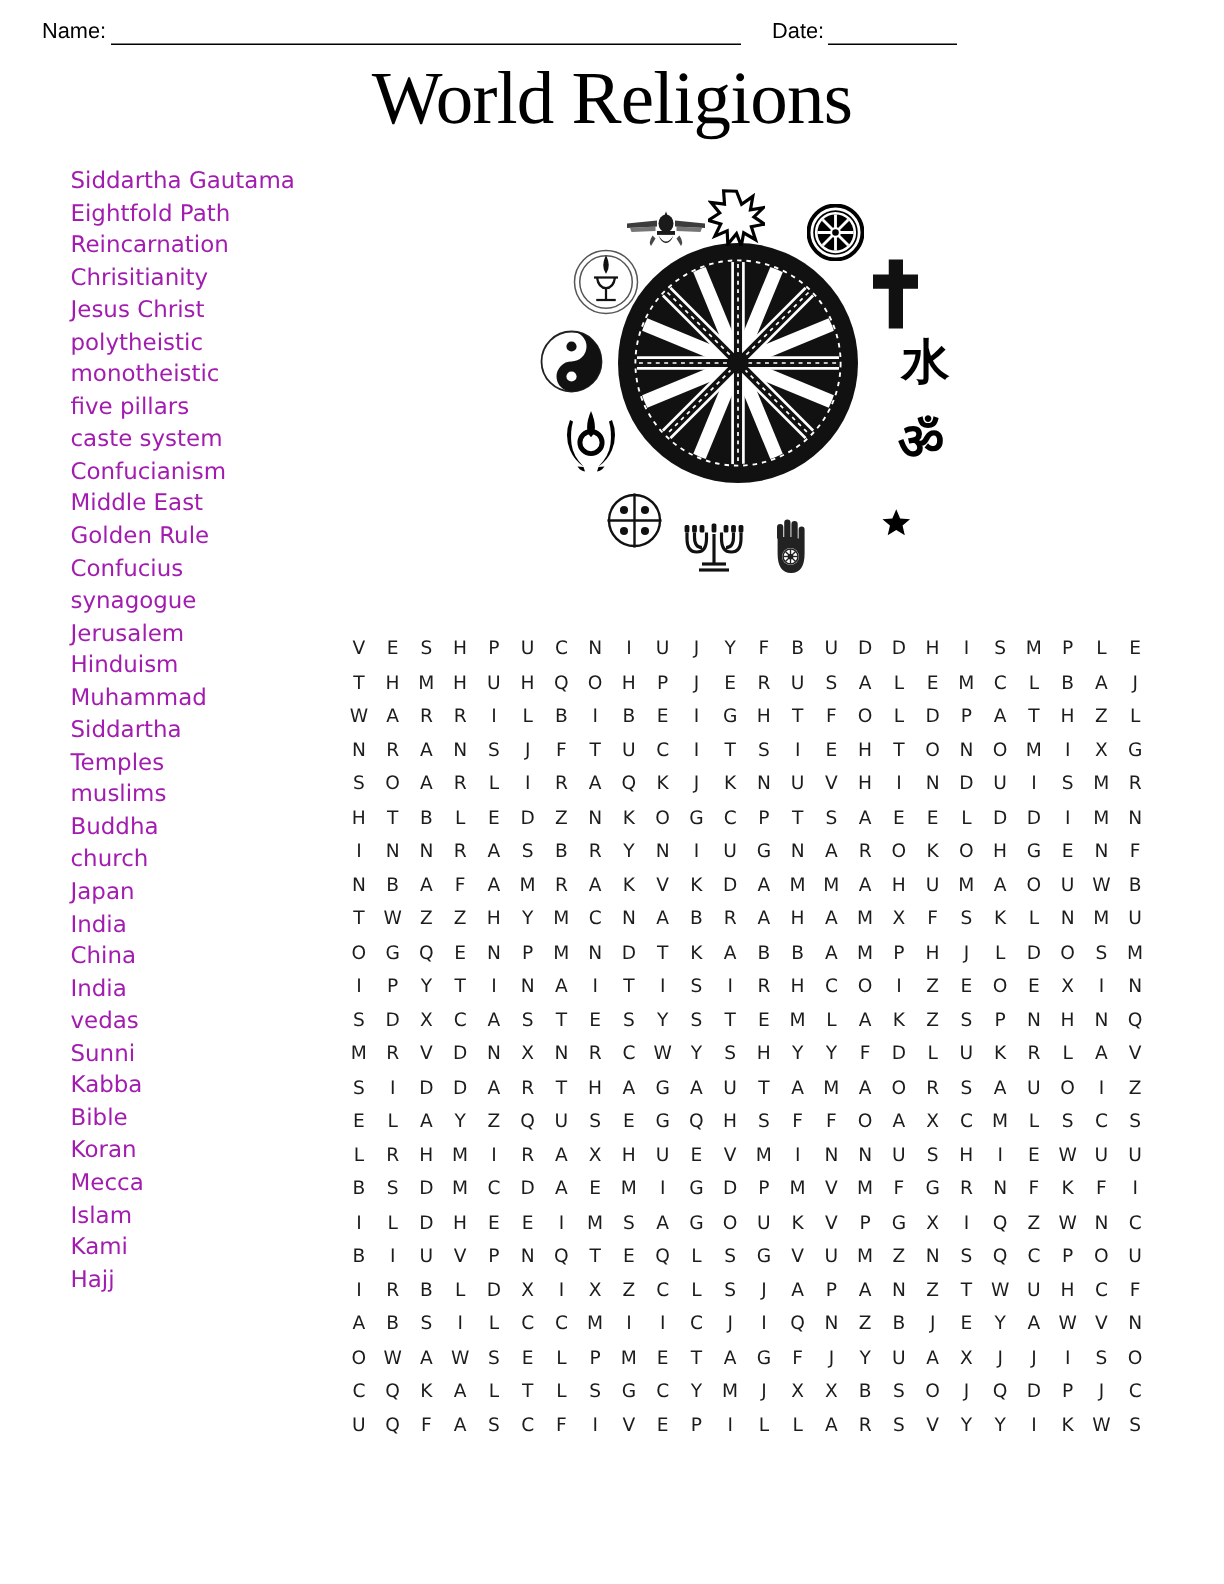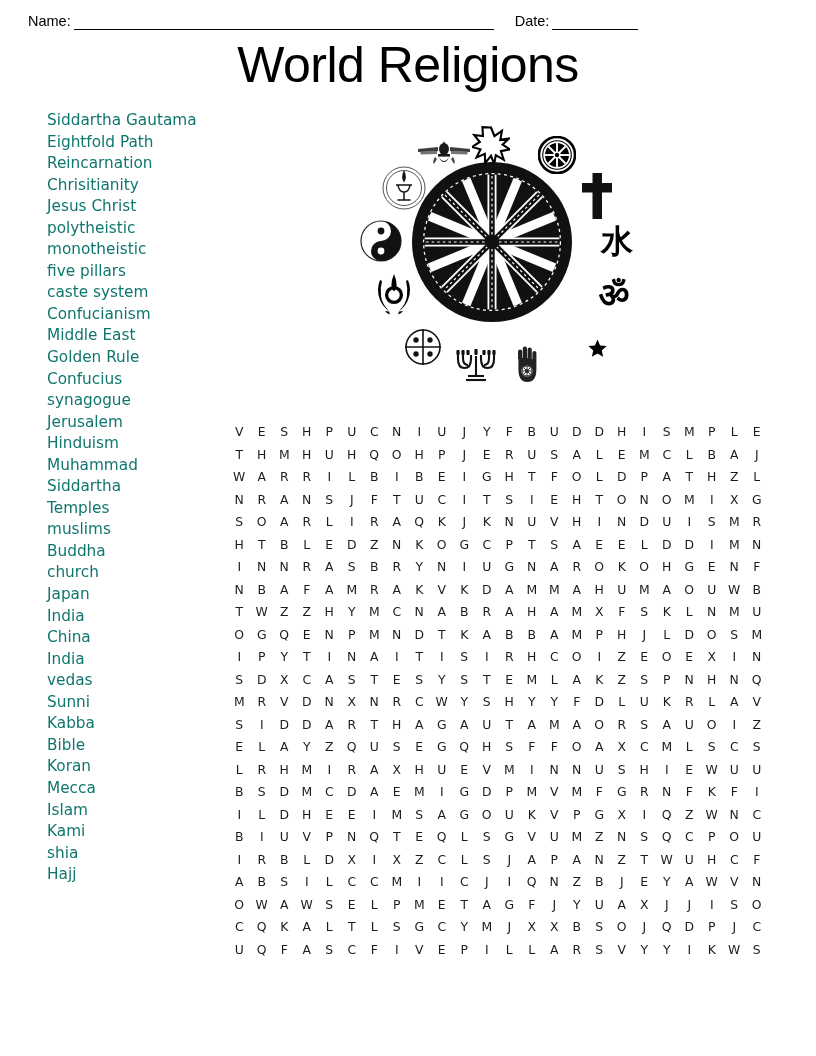--- a/index.html
+++ b/index.html
@@ -44,40 +44,40 @@
   .rule-date { width: 86px; }
   .hdr-spacer { width: 18px; }
 
   
   .puzzle-title {
     position: absolute;
     top: 36px;
     left: 0;
     width: 816px;
     text-align: center;
-    font-family: Liberation Sans, sans-serif;
+    font-family: Liberation Serif, serif;
     font-size: 50px;
     font-weight: 400;
     letter-spacing: -0.5px;
     line-height: 58px;
   }
 
   
   .word-list {
     position: absolute;
     top: 110px;
     left: 47px;
     width: 175px;
   }
   .word-item {
     font-family: "DejaVu Sans", sans-serif;
     font-size: 15.3px;
     line-height: 21.55px;
     white-space: nowrap;
-    color: #0f766e;
+    color: #a21caf;
   }
 
   
   .collage {
     position: absolute;
     left: 352px;
     top: 122px;
     width: 280px;
     height: 268px;
   }
@@ -157,21 +157,20 @@
     <div class="word-item">China</div>
     <div class="word-item">India</div>
     <div class="word-item">vedas</div>
     <div class="word-item">Sunni</div>
     <div class="word-item">Kabba</div>
     <div class="word-item">Bible</div>
     <div class="word-item">Koran</div>
     <div class="word-item">Mecca</div>
     <div class="word-item">Islam</div>
     <div class="word-item">Kami</div>
-    <div class="word-item">shia</div>
     <div class="word-item">Hajj</div>
   </div>
 
 <div class="collage">
 
   <div class="sym" style="left:58px; top:38px; width:164px; height:164px;">
     <svg width="164" height="164" viewBox="0 0 164 164" aria-hidden="true">
       <circle cx="82" cy="82" r="80" fill="#111"></circle>
       <circle cx="82" cy="82" r="69" fill="none" stroke="#fff" stroke-width="1.3" stroke-dasharray="3 3.4"></circle>
       <circle cx="82" cy="82" r="64" fill="#111"></circle>

